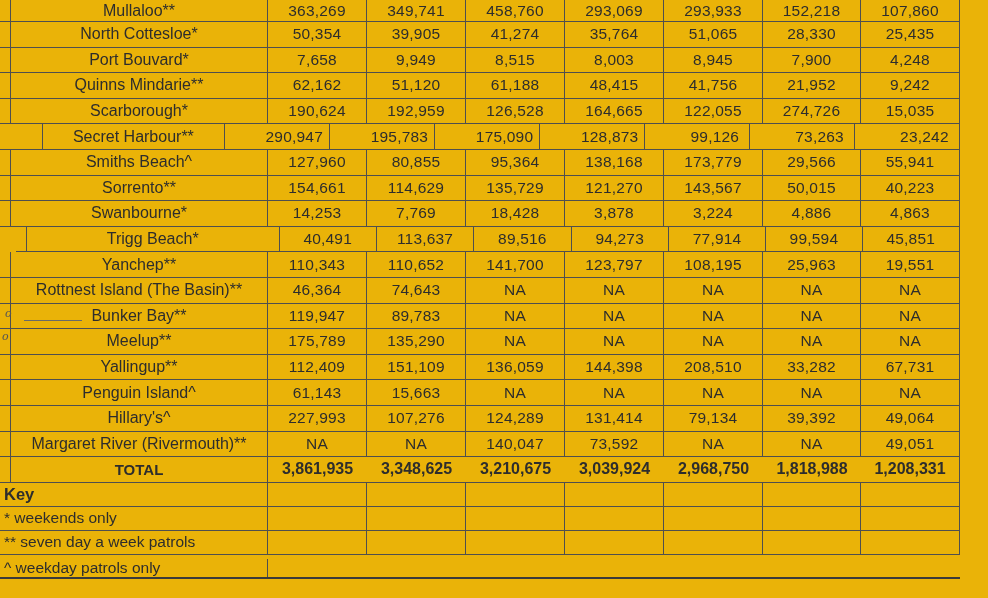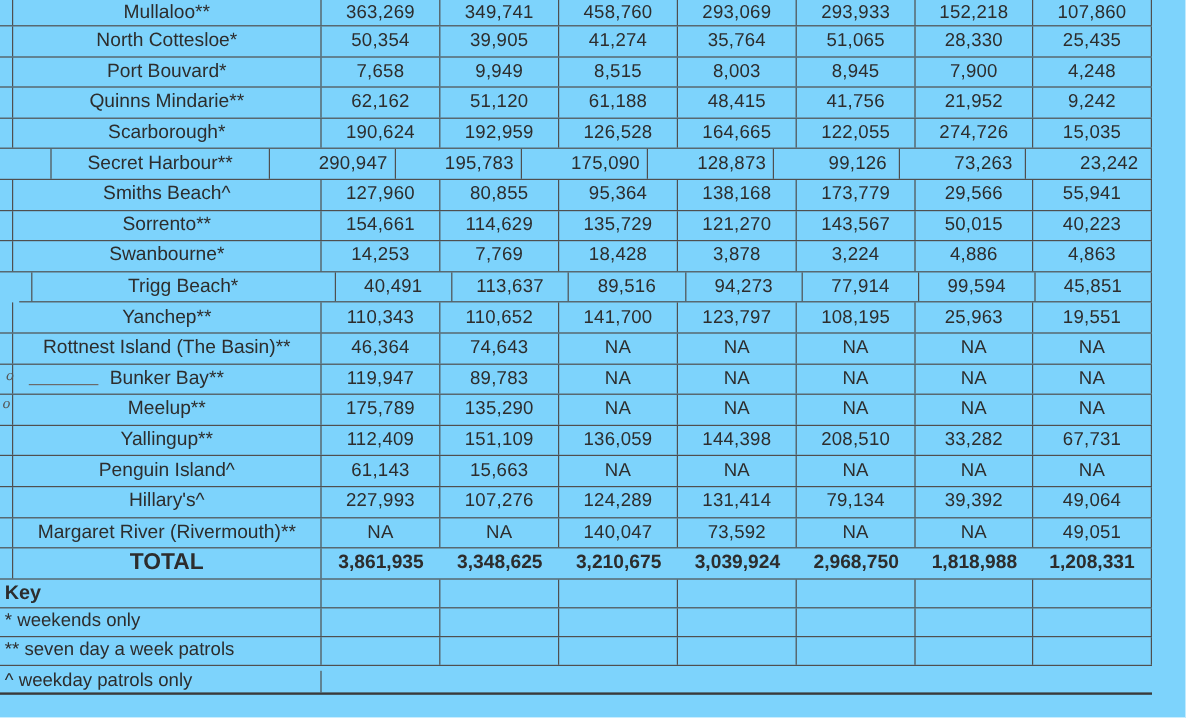--- a/index.html
+++ b/index.html
@@ -1,20 +1,20 @@
 <!DOCTYPE html>
 <html><head>
 <meta charset="utf-8">
 <style>
   html, body { margin: 0; padding: 0; background: #ffffff; }
   .page {
     position: relative;
     width: 988px;
     height: 598px;
-    background: #7dd3fc;
+    background: #eab308;
     font-family: "Liberation Sans", sans-serif;
     color: #2d2d2d;
     overflow: hidden;
   }
   .table { position: absolute; left: 0; top: 0; width: 960px; }
   .row { display: flex; border-bottom: 1px solid #4f4f4f; box-sizing: border-box; }
   .cell {
     box-sizing: border-box;
     display: flex;
     align-items: center;
@@ -26,21 +26,21 @@
   .name {
     width: 258px;
     border-left: 1px solid #4f4f4f;
     border-right: 1px solid #4f4f4f;
     font-size: 16px;
   }
   .val { border-right: 1px solid #4f4f4f; font-size: 15.5px; letter-spacing: 0.2px; }
   .c0, .c1, .c2, .c3, .c4, .c6 { width: 99px; }
   .c5 { width: 98px; }
   
-  .total .name { font-weight: bold; font-size: 19px; }
+  .total .name { font-weight: bold; font-size: 15px; }
   .total .val { border-right: none; font-weight: bold; font-size: 16px; letter-spacing: 0; }
   .total .val.last { border-right: 1px solid #4f4f4f; }
   
   .keyrow .keytext {
     width: 268px;
     border-right: 1px solid #4f4f4f;
     justify-content: flex-start;
     padding-left: 4px;
     font-size: 15.5px;
   }

